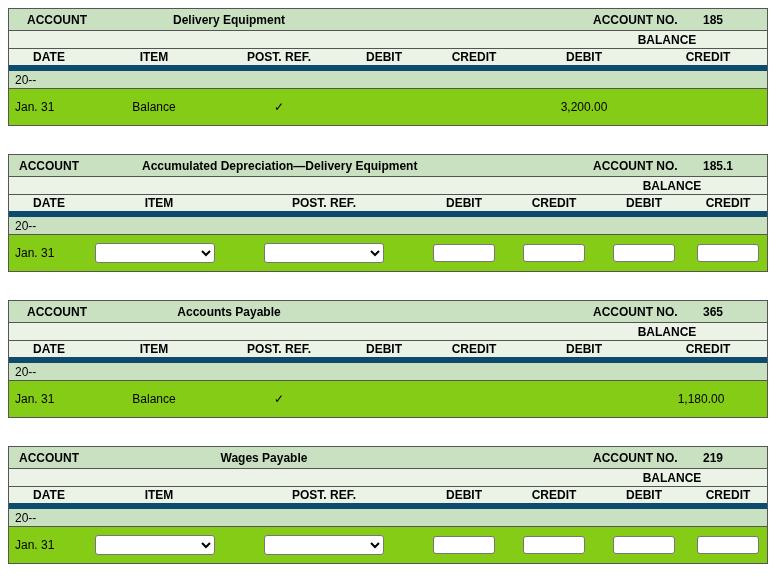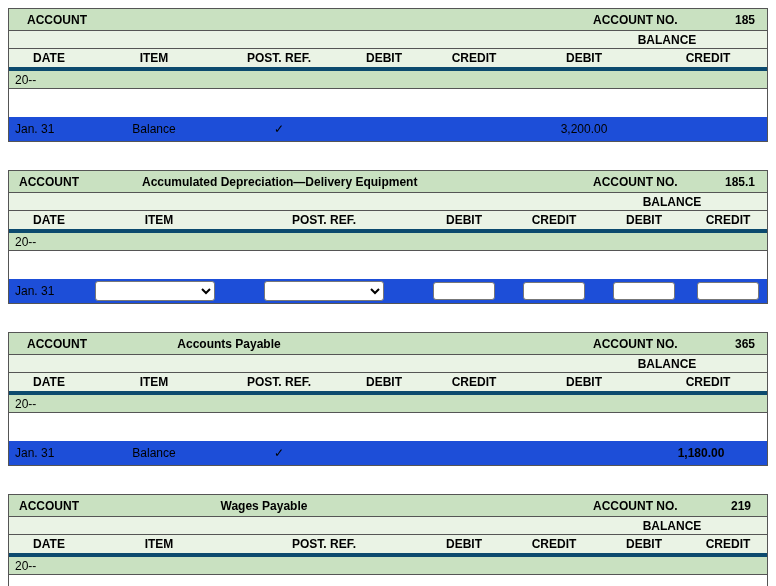--- a/index.html
+++ b/index.html
@@ -36,39 +36,38 @@
   }
   .bal-row {
     background: #eaf3e5;
     border-bottom: 1px solid #555;
     font-weight: bold;
     height: 18px;
     align-items: center;
   }
   .colh-row {
     background: #eaf3e5;
-    border-bottom: 4px solid #0c4a6e;
+    border-bottom: 6px solid #0c4a6e;
     font-weight: bold;
     height: 22px;
     align-items: center;
   }
   .year-row {
     background: #c9e1c1;
     border-bottom: 1px solid #555;
     height: 18px;
     align-items: center;
   }
   .data-row {
-    background: #1d4ed8;
-    height: 24px;
-    align-items: center;
-    margin-top: 28px;
+    background: #84cc16;
+    height: 36px;
+    align-items: center;
   }
   .center { text-align: center; }
-  .right  { text-align: right; }
+  .right  { text-align: left; }
   .left   { text-align: left; }
 
   
   .w-date  { width: 80px; }
   .w-item  { width: 130px; text-align: center; }
   .w-pref  { width: 120px; text-align: center; }
   .w-debit { width: 90px;  text-align: center; }
   .w-credit{ width: 90px;  text-align: center; }
   .w-baldebit { width: 130px; text-align: center; }
   .w-balcredit{ flex: 1;     text-align: center; }
@@ -99,20 +98,21 @@
     box-sizing: border-box;
   }
   .flex-spacer { flex: 1; }
 </style>
 </head>
 <body>
 
 <div class="ledger">
   <div class="row hdr-row">
     <div class="cell" style="width:90px;padding-left:18px;">ACCOUNT</div>
+    <div class="cell center" style="width:260px;">Delivery Equipment</div>
     <div class="cell flex-spacer"></div>
     <div class="cell" style="width:110px;">ACCOUNT NO.</div>
     <div class="cell right" style="width:70px;padding-right:12px;">185</div>
   </div>
   <div class="row bal-row">
     <div class="cell flex-spacer"></div>
     <div class="cell center" style="width:200px;">BALANCE</div>
   </div>
   <div class="row colh-row">
     <div class="cell w-date center">DATE</div>
@@ -199,21 +199,21 @@
     <div class="cell w-date left">20--</div>
     <div class="cell flex-spacer"></div>
   </div>
   <div class="row data-row">
     <div class="cell w-date left">Jan. 31</div>
     <div class="cell w-item left">Balance</div>
     <div class="cell w-pref">✓</div>
     <div class="cell w-debit"></div>
     <div class="cell w-credit"></div>
     <div class="cell w-baldebit"></div>
-    <div class="cell w-balcredit right" style="padding-right:20px;font-weight:bold;">1,180.00</div>
+    <div class="cell w-balcredit right" style="padding-right:20px;">1,180.00</div>
   </div>
 </div>
 
 <div class="ledger" style="margin-bottom:4px;">
   <div class="row hdr-row">
     <div class="cell" style="width:90px;padding-left:10px;">ACCOUNT</div>
     <div class="cell center" style="width:330px;">Wages Payable</div>
     <div class="cell flex-spacer"></div>
     <div class="cell" style="width:110px;">ACCOUNT NO.</div>
     <div class="cell right" style="width:70px;padding-right:16px;">219</div>

